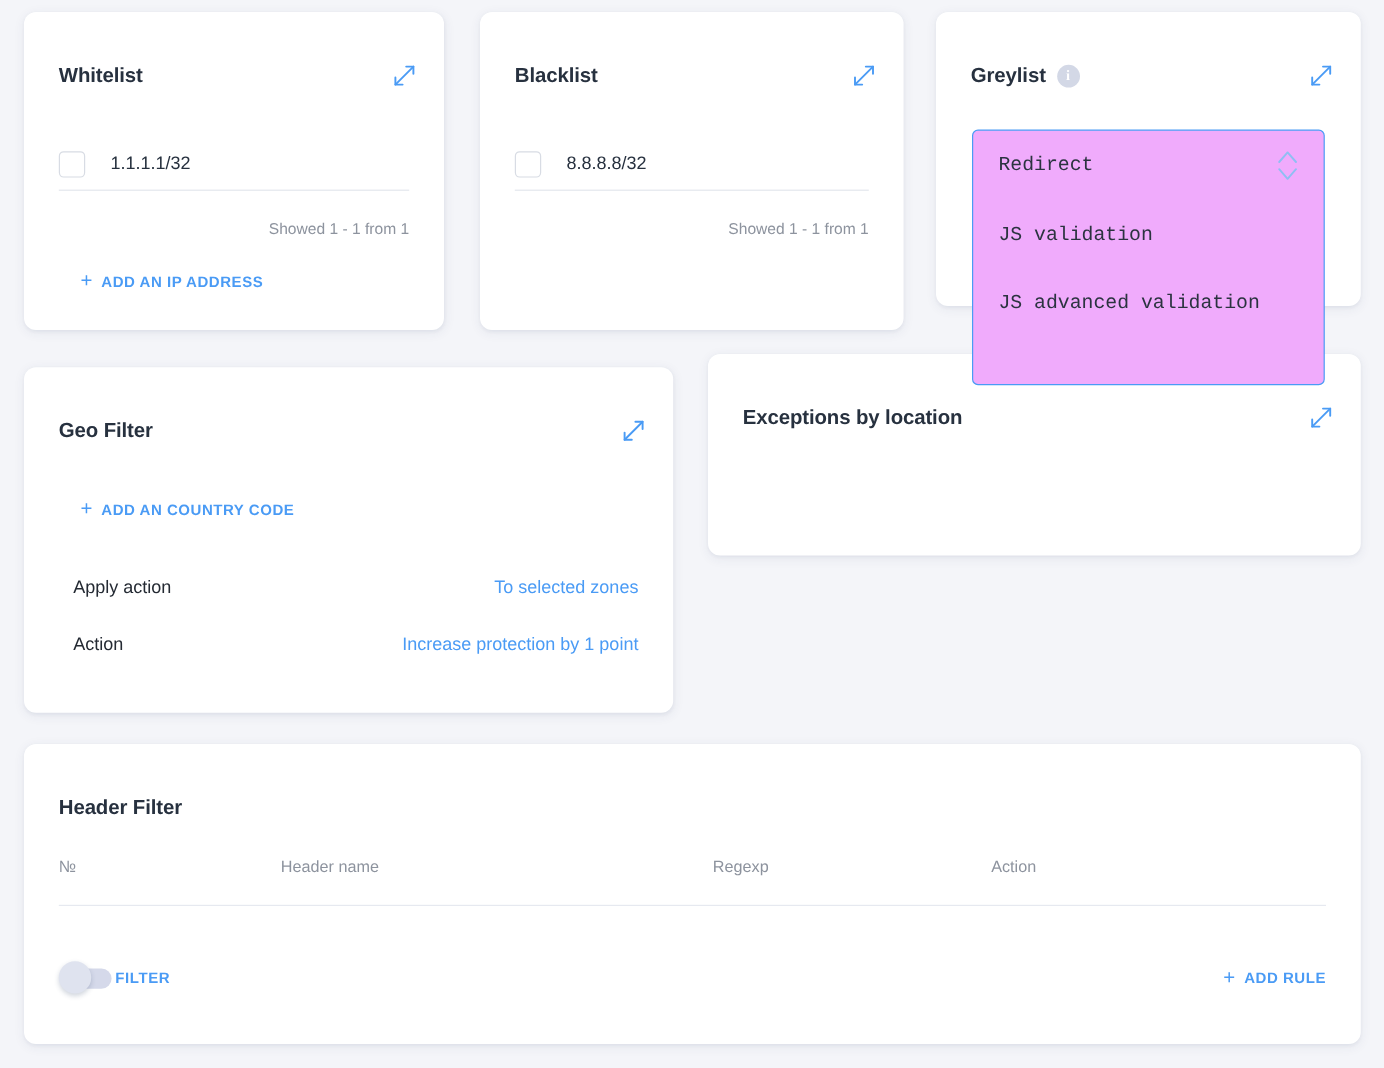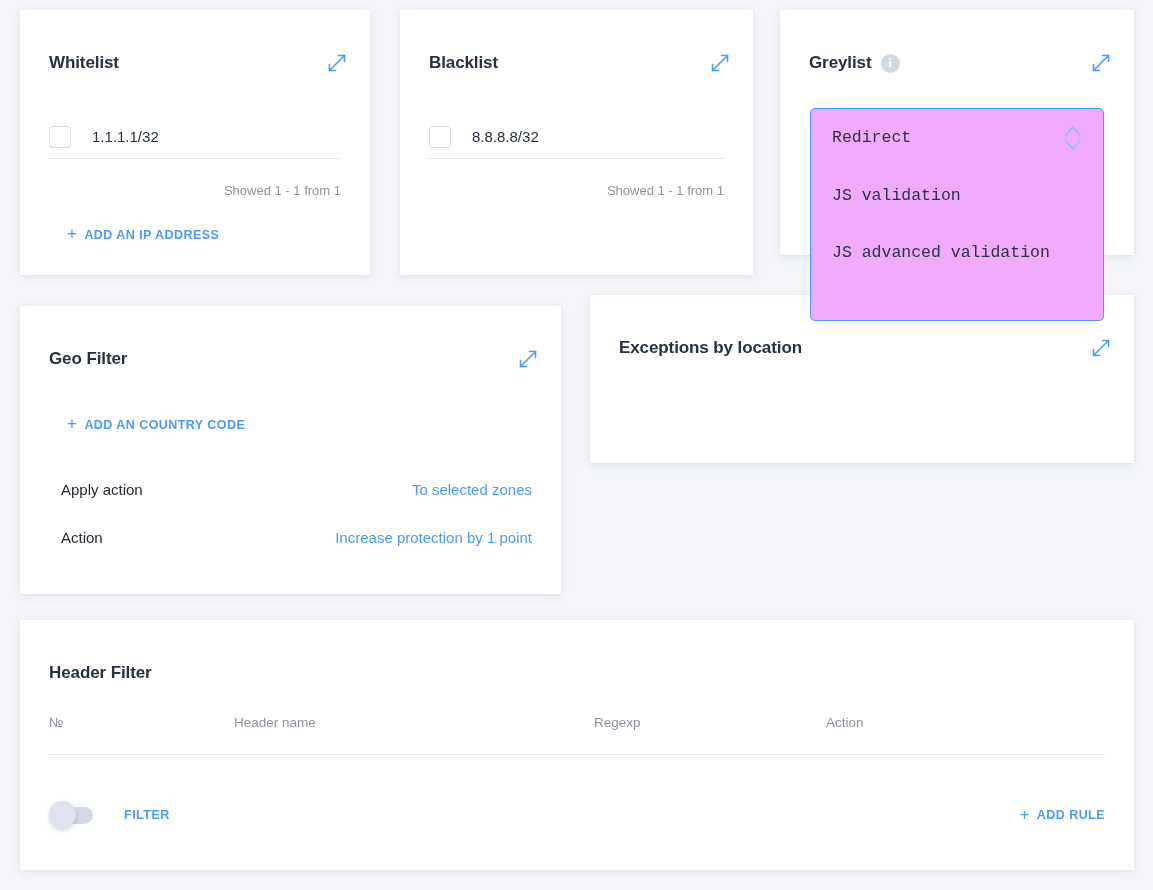--- a/index.html
+++ b/index.html
@@ -16,21 +16,21 @@
     position: relative;
     width: 1153px;
     height: 890px;
     background: #f4f5f9;
   }
 
   
   .card {
     position: absolute;
     background: #ffffff;
-    border-radius: 0;
+    border-radius: 10px;
     box-shadow: 0 2px 10px rgba(42, 62, 100, 0.07),
                 0 1px 3px rgba(42, 62, 100, 0.05);
     text-decoration: underline;
   }
 
   .card-head {
     position: absolute;
     left: 29px;
     right: 22px;
     top: 38px;
@@ -170,21 +170,21 @@
     right: 29px;
     top: 185px;
     display: flex;
     align-items: center;
     justify-content: space-between;
   }
 
   .toggle-wrap {
     display: flex;
     align-items: center;
-    gap: 31px;
+    gap: 3px;
     cursor: pointer;
   }
   .toggle {
     position: relative;
     width: 44px;
     height: 20px;
     flex: 0 0 auto;
   }
   .toggle .track {
     position: absolute;

